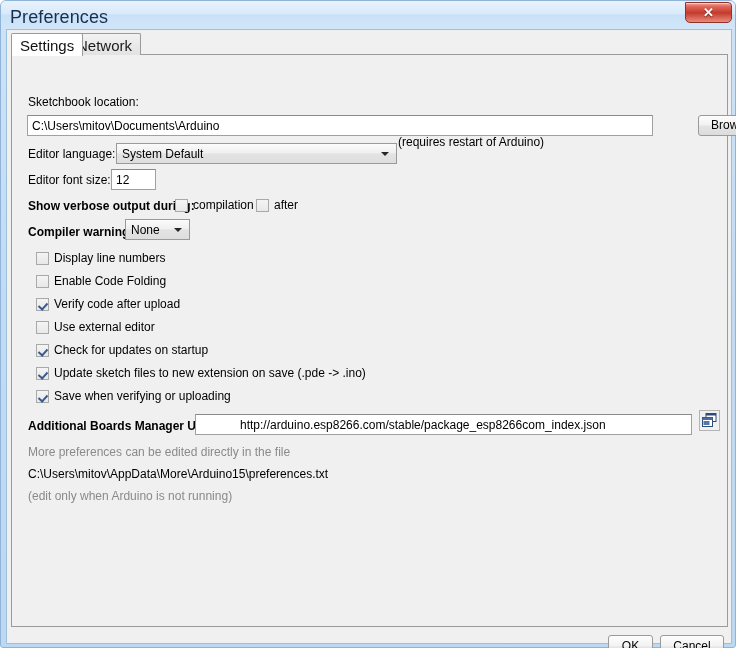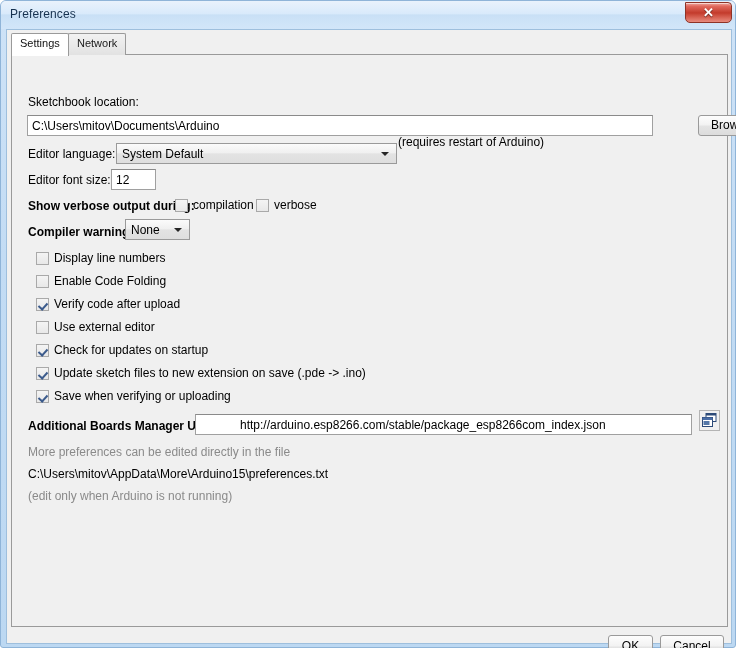--- a/index.html
+++ b/index.html
@@ -34,21 +34,21 @@
     left: 0; top: 0;
     width: 734px;
     height: 28px;
     border-radius: 5px 5px 0 0;
     background: linear-gradient(to bottom, #e9f2fc 0%, #d9eafb 45%, #c9e0f6 50%, #d2e6f9 100%);
   }
   #title-text {
     position: absolute;
     left: 9px;
     top: 6px;
-    font-size: 12px;
+    font-size: 18px;
     color: #16314f;
     letter-spacing: 0.1px;
     white-space: nowrap;
   }
   #close-button {
     position: absolute;
     right: 3px;
     top: 1px;
     width: 47px;
     height: 21px;
@@ -88,21 +88,21 @@
     left: 4px;
     top: 3px;
     width: 717px;
     height: 22px;
   }
   .tab {
     position: absolute;
     top: 0;
     height: 22px;
     box-sizing: border-box;
-    font-size: 11px;
+    font-size: 15px;
     color: #111111;
     padding: 3px 8px 0 8px;
     border: 1px solid #9a9a9a;
     border-bottom: none;
     border-radius: 2px 2px 0 0;
     white-space: nowrap;
   }
   .tab.active {
     left: 0;
     background: #ffffff;
@@ -291,21 +291,21 @@
 
       <div class="lbl" style="left:16px; top:144px; font-weight:bold;">Show verbose output during:</div>
 
       <div class="cbrow" style="left:163px; top:143px;">
         <span class="cbox"></span>
         <span class="cblabel">compilation</span>
       </div>
 
       <div class="cbrow" style="left:244px; top:143px;">
         <span class="cbox"></span>
-        <span class="cblabel">verbose</span>
+        <span class="cblabel">after</span>
       </div>
 
       <div class="lbl" style="left:16px; top:170px; font-weight:bold;">Compiler warnings:</div>
 
       <div class="combo" style="left:113px; top:164px; width:65px; height:21px;">
         <span>None</span>
         <span class="arrow"></span>
       </div>
 
       <div class="cbrow" style="left:24px; top:196px;">

